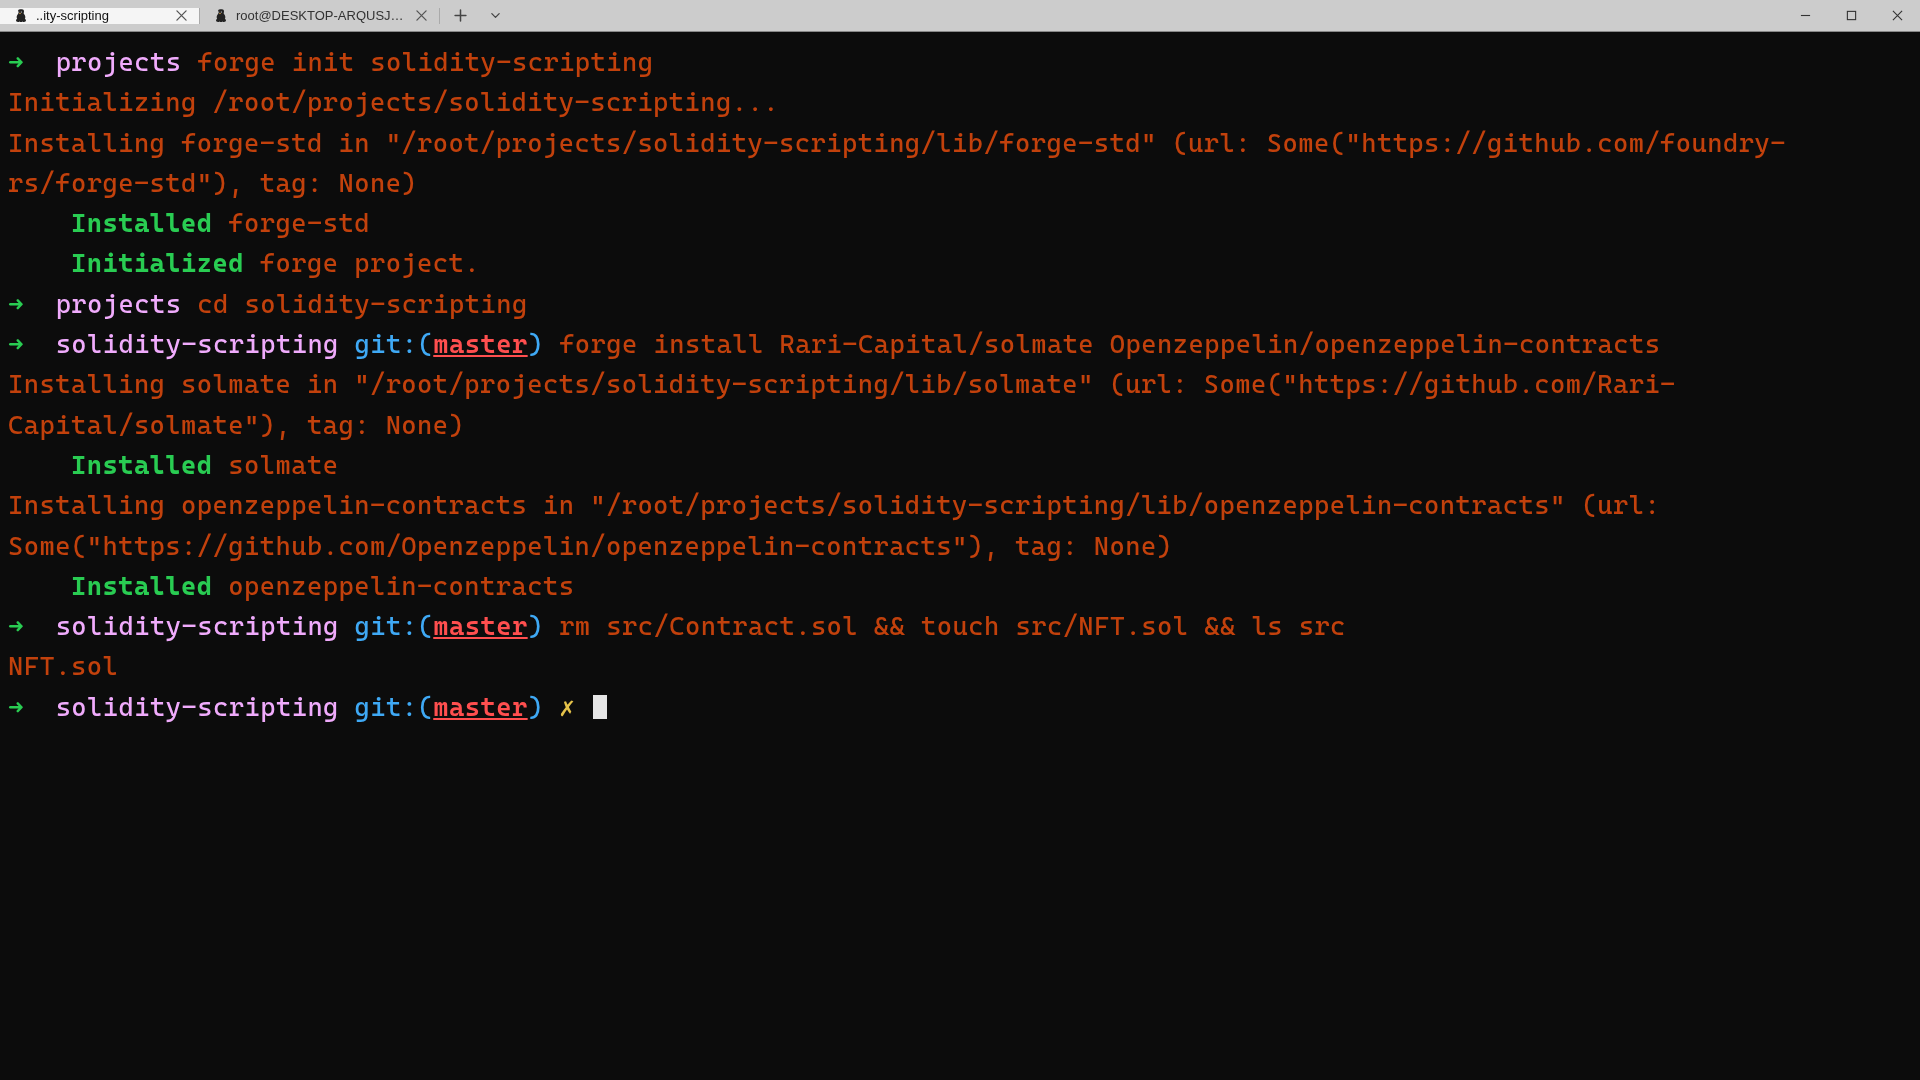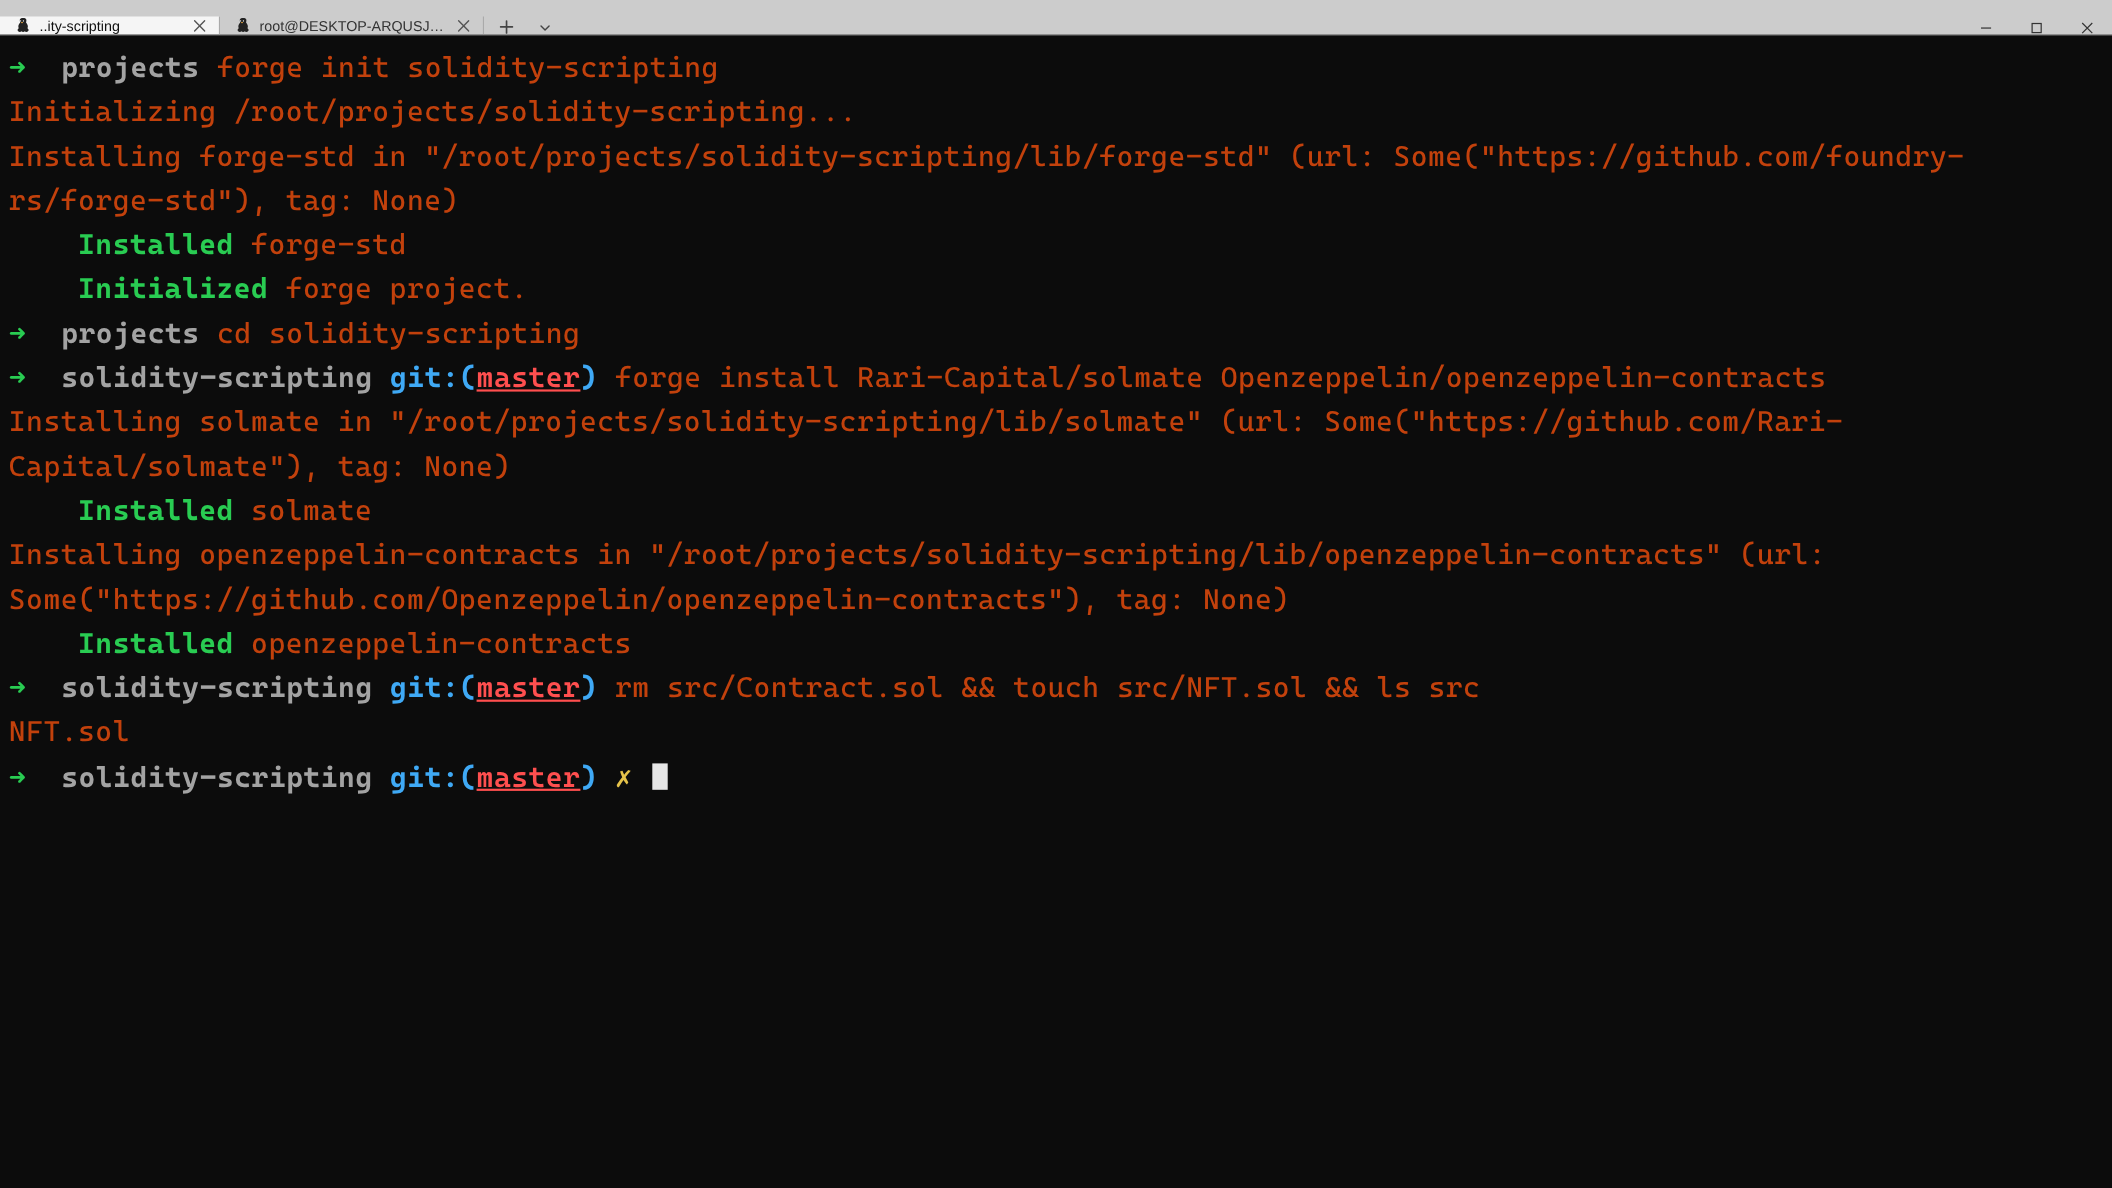--- a/index.html
+++ b/index.html
@@ -4,21 +4,21 @@
 <style>
   * { margin: 0; padding: 0; box-sizing: border-box; }
   html, body { width: 1920px; height: 1080px; overflow: hidden; font-family: "Segoe UI", sans-serif; }
   body { background: #0c0c0c; display: flex; flex-direction: column; }
 
   
   .tabbar {
     height: 32px;
     background: #cccccc;
     display: flex;
-    align-items: flex-end;
+    align-items: center;
     border-bottom: 1px solid #888;
     position: relative;
   }
   .tab {
     display: flex;
     align-items: center;
     padding: 0 10px 0 12px;
     gap: 8px;
     font-size: 13px;
     color: #333;
@@ -64,22 +64,22 @@
     font-family: "Cascadia Code", "Fira Code", Menlo, Consolas, monospace;
     font-size: 26px;
     line-height: 1.55;
     padding: 10px 8px;
     white-space: pre-wrap;
     overflow-wrap: break-word;
     overflow: hidden;
     letter-spacing: 0.5px;
   }
   .c-arrow { color: #29cc52; font-weight: bold; }
-  .c-cyan  { color: #a3a3a3; font-weight: 700; }
-  .c-blue  { color: #3fa9f5; font-weight: 700; }
+  .c-cyan  { color: #f0abfc; font-weight: 400; }
+  .c-blue  { color: #3fa9f5; font-weight: 400; }
   .c-red   { color: #ff4f4f; font-weight: 600; text-decoration: underline; }
   .c-green { color: #29cc52; font-weight: 700; }
   .c-yellow{ color: #e6c34a; font-weight: 600; }
   .c-plain { color: #c2410c; }
   .cursor-block {
     display: inline-block;
     width: 14px; height: 24px;
     background: #e6e6e6;
     vertical-align: -3px;
     margin-left: 2px;

